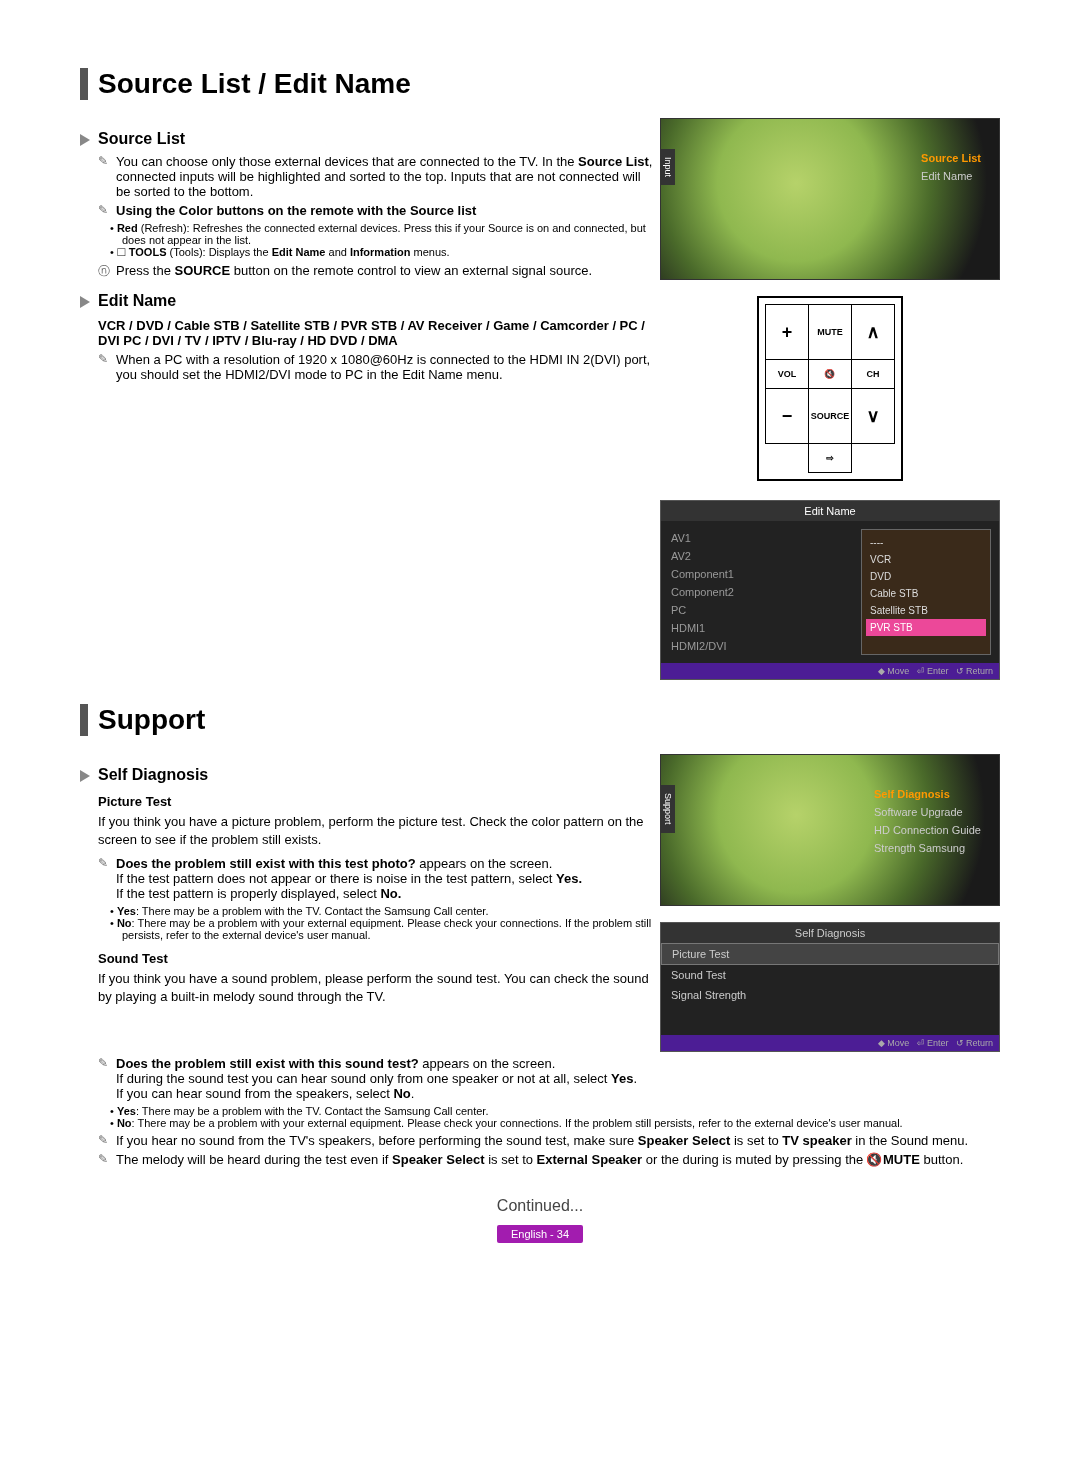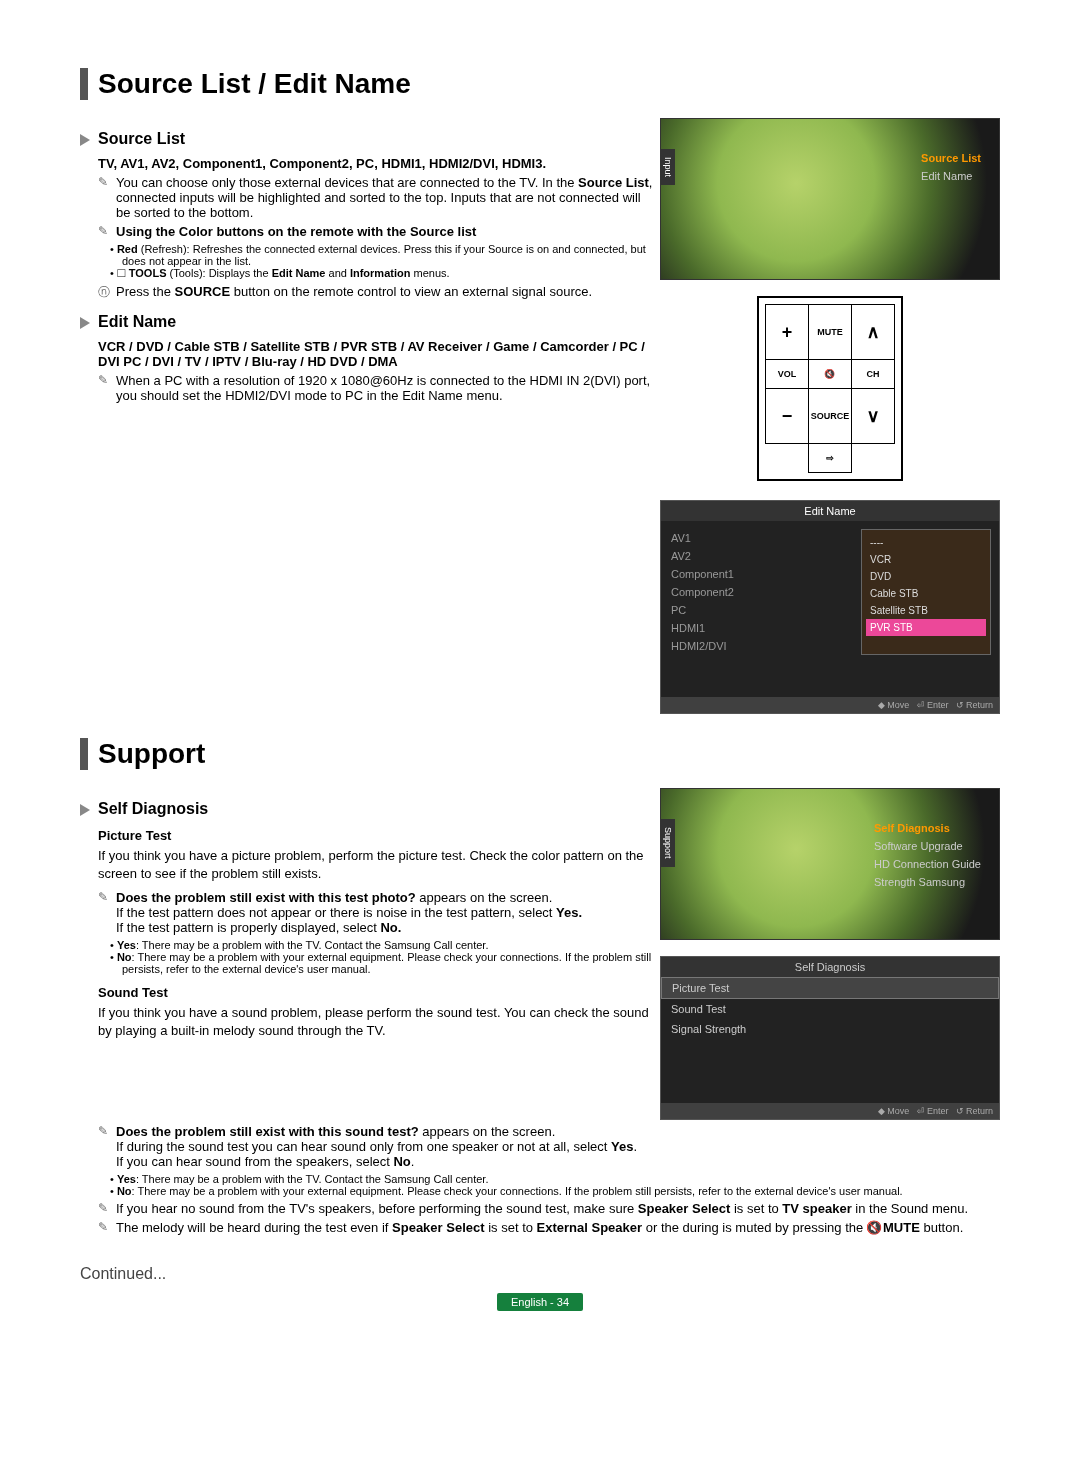--- a/index.html
+++ b/index.html
@@ -28,42 +28,41 @@
 .remote td { border: 1px solid #000; width: 40px; height: 26px; font-size: 9px; font-weight: bold; text-align: center; vertical-align: middle; }
 .remote .big { height: 52px; font-size: 18px; }
 .editname-osd { background: #222; border: 1px solid #555; padding: 0; font-size: 11px; color: #999; margin-bottom: 16px; }
 .editname-osd .hdr { background: #333; color: #fff; text-align: center; padding: 4px; font-size: 11px; }
 .editname-osd .body { display: flex; }
 .editname-osd .lcol { flex: 1; padding: 8px 10px; }
 .editname-osd .lcol div { padding: 3px 0; }
 .editname-osd .rcol { width: 120px; background: #3a2a1a; border: 1px solid #666; margin: 8px; padding: 4px; }
 .editname-osd .rcol div { padding: 3px 4px; color: #ddd; font-size: 10px; }
 .editname-osd .rcol .sel { background: #ec4899; color: #fff; }
-.osd-ftr { background: #404040; color: #aaa; font-size: 9px; text-align: right; padding: 3px 6px; margin-top: 34px; }
+.osd-ftr { background: #4c1d95; color: #aaa; font-size: 9px; text-align: right; padding: 3px 6px; }
 .diag-osd { background: #222; border: 1px solid #555; color: #ccc; font-size: 11px; }
 .diag-osd .hdr { text-align: center; padding: 4px; background: #333; }
 .diag-osd .row { padding: 4px 10px; }
 .diag-osd .row.sel { background: #444; border: 1px solid #777; }
-.continued { text-align: left; font-size: 16px; color: #444; margin-top: 30px; }
+.continued { text-align: center; font-size: 16px; color: #444; margin-top: 30px; }
 .pgnum { text-align: center; margin-top: 10px; }
-.pgnum span { background: #15803d; color: #fff; font-size: 11px; padding: 3px 14px; border-radius: 2px; }
+.pgnum span { background: #a21caf; color: #fff; font-size: 11px; padding: 3px 14px; border-radius: 2px; }
 b { font-weight: bold; }
 .subsub { font-weight: bold; font-size: 13px; margin: 10px 0 2px 18px; }
 </style>
 </head>
 <body>
 <div class="page">
 
 <h1>Source List / Edit Name</h1>
 
 <div class="two-col">
 <div class="leftc">
 
 <div class="sub">Source List</div>
-<div class="bold-line">TV, AV1, AV2, Component1, Component2, PC, HDMI1, HDMI2/DVI, HDMI3.</div>
 
 <div class="note">
   <span class="icn">✎</span>
   <span class="txt"><span>You can choose only those external devices that are connected to the TV. In the </span><b>Source List</b><span>, connected inputs will be highlighted and sorted to the top. Inputs that are not connected will be sorted to the bottom.</span></span>
 </div>
 
 <div class="note">
   <span class="icn">✎</span>
   <span class="txt"><b>Using the Color buttons on the remote with the Source list</b></span>
 </div>

